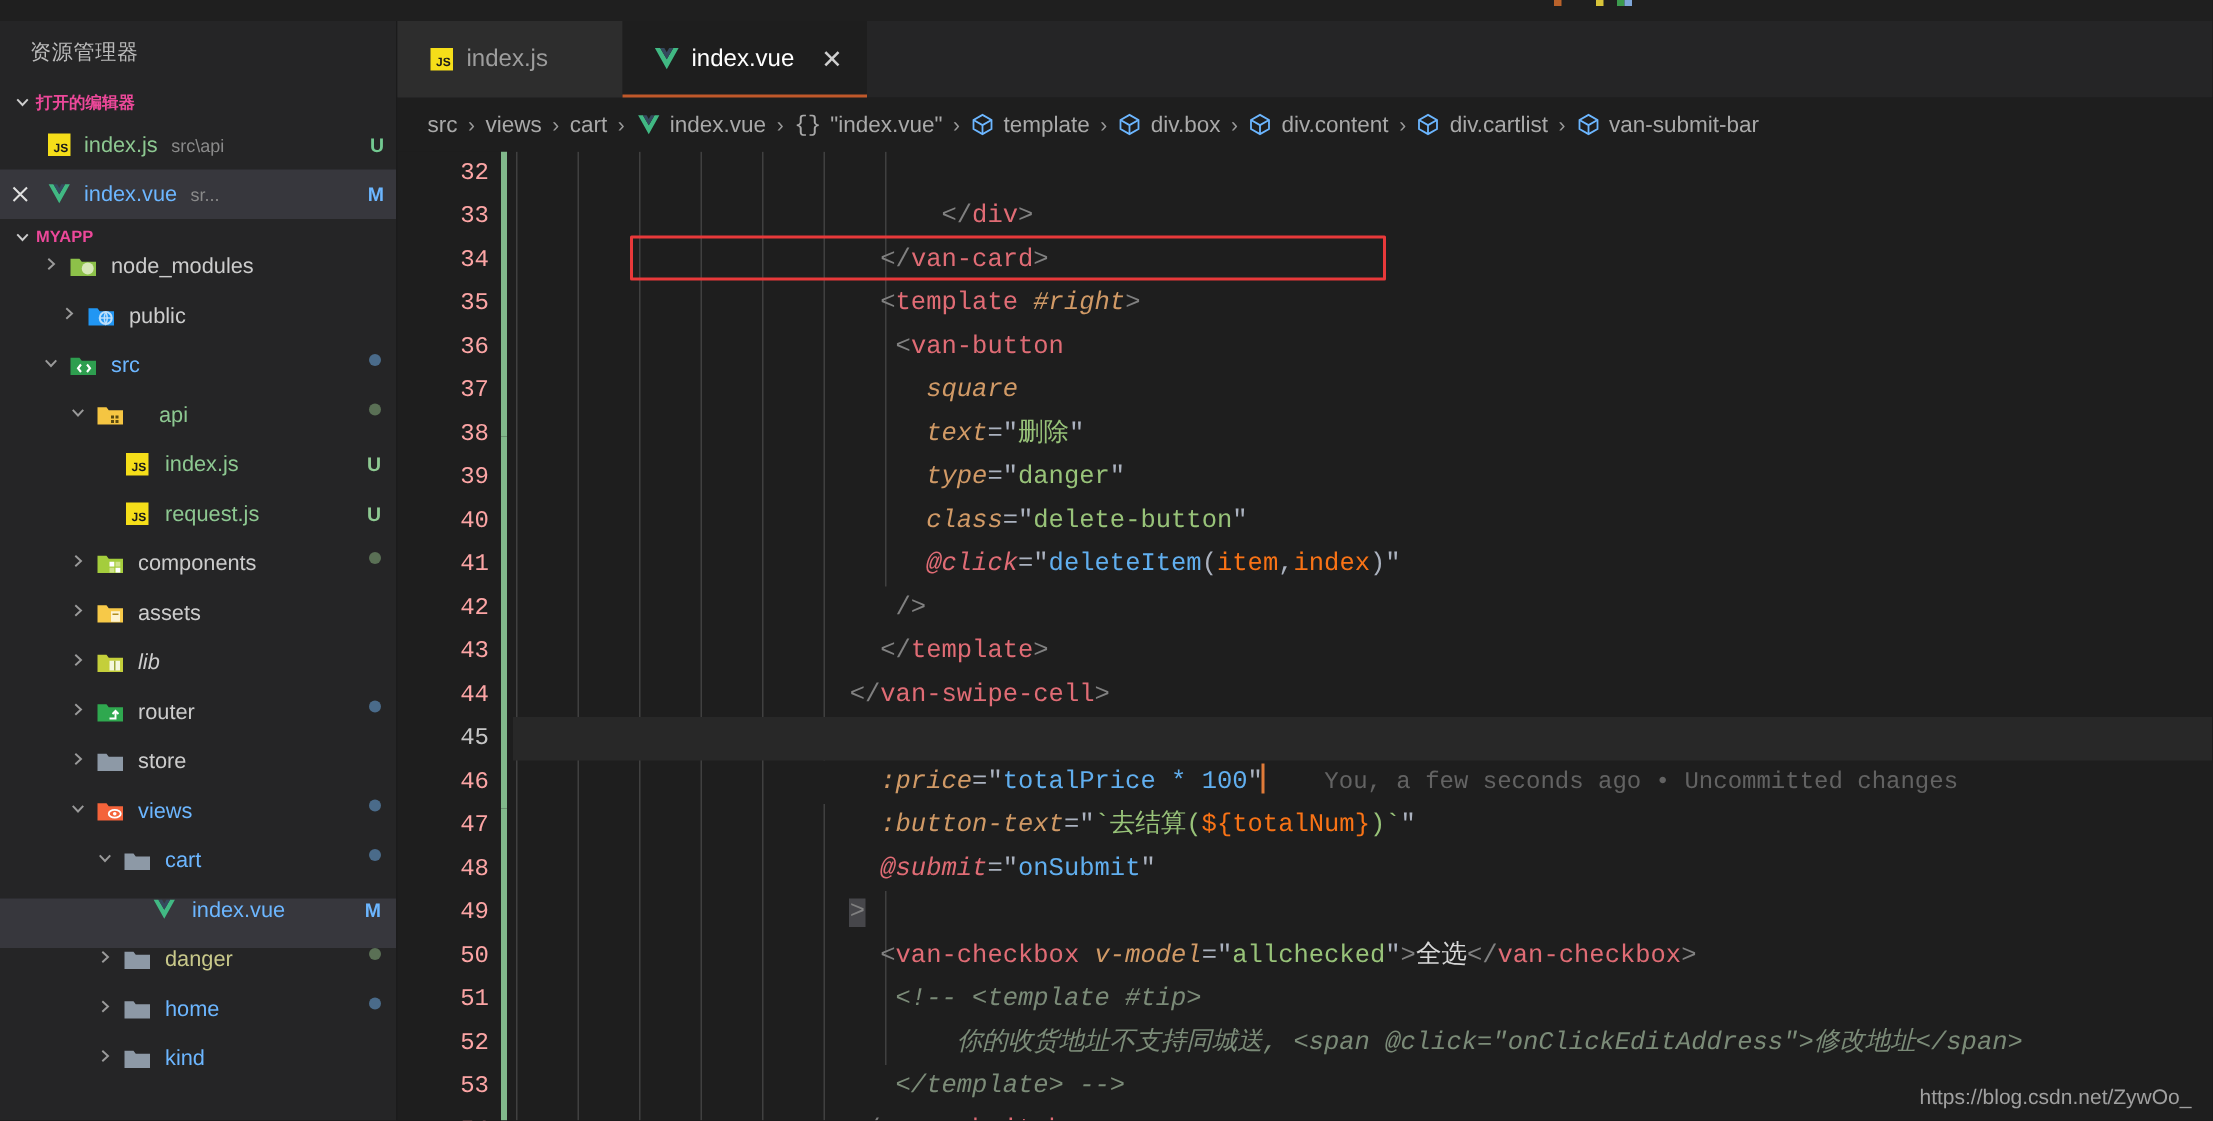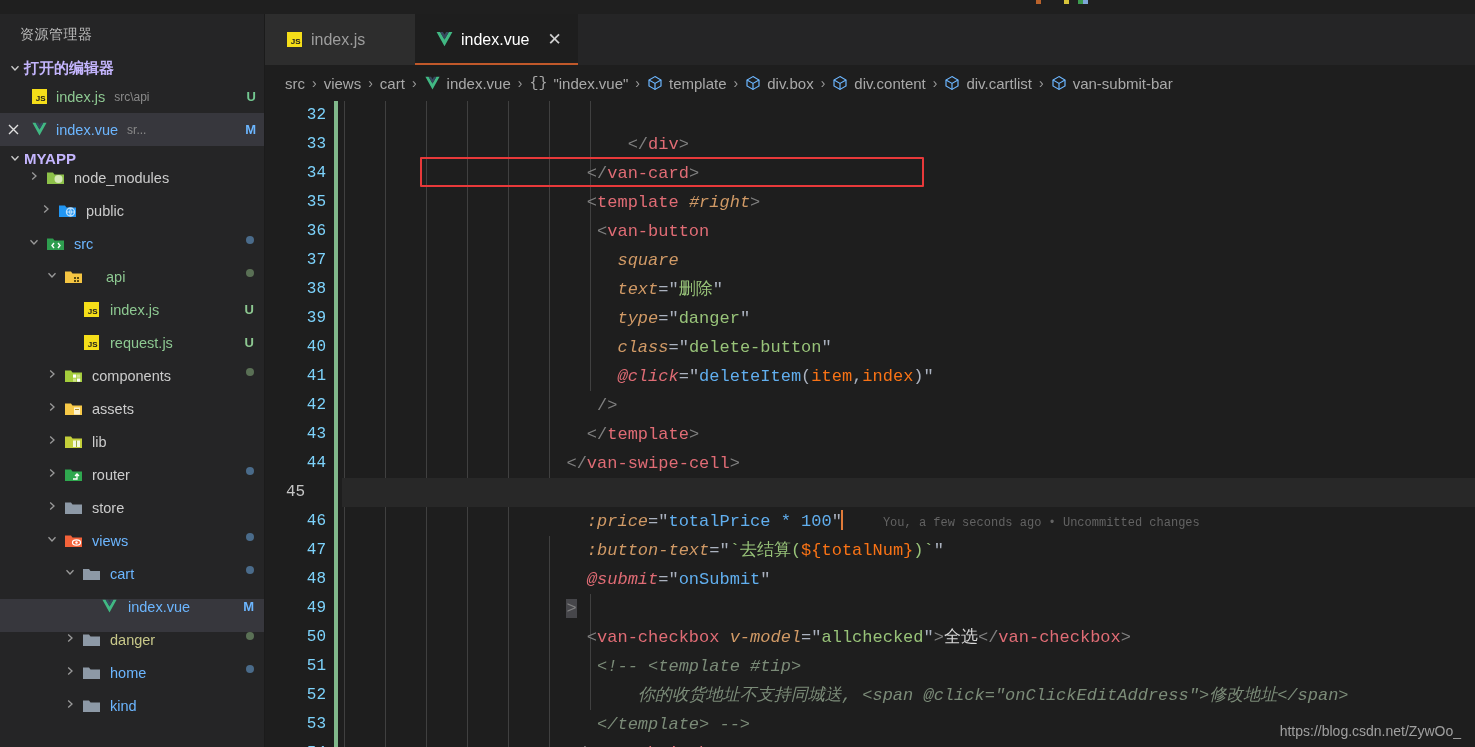--- a/index.html
+++ b/index.html
@@ -48,23 +48,23 @@
     padding-left: 20px;
     font-size: 14px;
     color: #bbbbbb;
     letter-spacing: .5px;
     flex: 0 0 42px;
   }
   .section-header {
     height: 24px;
     display: flex;
     align-items: center;
-    font-size: 15px;
+    font-size: 11px;
     font-weight: bold;
-    color: #c4b5fd;
+    color: #ec4899;
     padding-left: 6px;
     flex: 0 0 24px;
   }
   .twisty {
     width: 18px; height: 18px;
     display: inline-flex; align-items: center; justify-content: center;
     flex: 0 0 18px;
   }
   .twisty svg { display: block; }
 
@@ -208,24 +208,24 @@
     width: 77px;
     flex: 0 0 77px;
     position: relative;
     background: #1e1e1e;
   }
   .gutter .ln {
     height: 29px;
     line-height: 29px;
     text-align: right;
     padding-right: 16px;
-    color: #7dd3fc;
+    color: #fca5a5;
     font-size: 16px;
   }
-  .gutter .ln.current { color: #c6c6c6; text-align: center; }
+  .gutter .ln.current { color: #c6c6c6; }
   .git-marker {
     position: absolute;
     left: 69px;
     width: 4px;
     background: #81b88b;
   }
 
   .code-area {
     flex: 1 1 auto;
     position: relative;
@@ -269,21 +269,21 @@
     width: 2px;
     height: 20px;
     background: #e07b39;
     vertical-align: -4px;
     margin-left: -1px;
   }
 
   .blame {
     color: #636363;
     font-style: normal;
-    font-size: 12px;
+    font-size: 16px;
   }
 
   
   .anno-box {
     position: absolute;
     border: 2px solid #e8393a;
     pointer-events: none;
     border-radius: 1px;
   }
 
@@ -482,21 +482,21 @@
               <svg width="19" height="16" viewBox="0 0 19 16">
                 <path d="M1 2.5 L7 2.5 L8.5 4.5 L18 4.5 L18 14 L1 14 Z" fill="#f7c948"></path>
                 <g>
                   <rect x="10" y="6.5" width="6" height="7" fill="#fdf3d0"></rect>
                   <rect x="11" y="8" width="4" height="1" fill="#b08c20"></rect>
                 </g>
               </svg>
             </span>
             <span class="tree-label" style="color: rgb(204, 204, 204);">assets</span>
           </div>
-          <div class="tree-row" style="padding-left: 44px;">
+          <div class="tree-row" style="padding-left: 44px; font-style: italic;">
             <span class="chev">
               <svg width="12" height="12" viewBox="0 0 12 12">
                 <path d="M4.2 2.5 L8 6 L4.2 9.5" fill="none" stroke="#9a9a9a" stroke-width="1.3"></path>
               </svg>
             </span>
             <span class="ficon">
               <svg width="19" height="16" viewBox="0 0 19 16">
                 <path d="M1 2.5 L7 2.5 L8.5 4.5 L18 4.5 L18 14 L1 14 Z" fill="#c4cf3a"></path>
                 <g>
                   <path d="M9 6.5 L16 6.5 L16 13 L9 13 Z" fill="#f4f8dd"></path>

